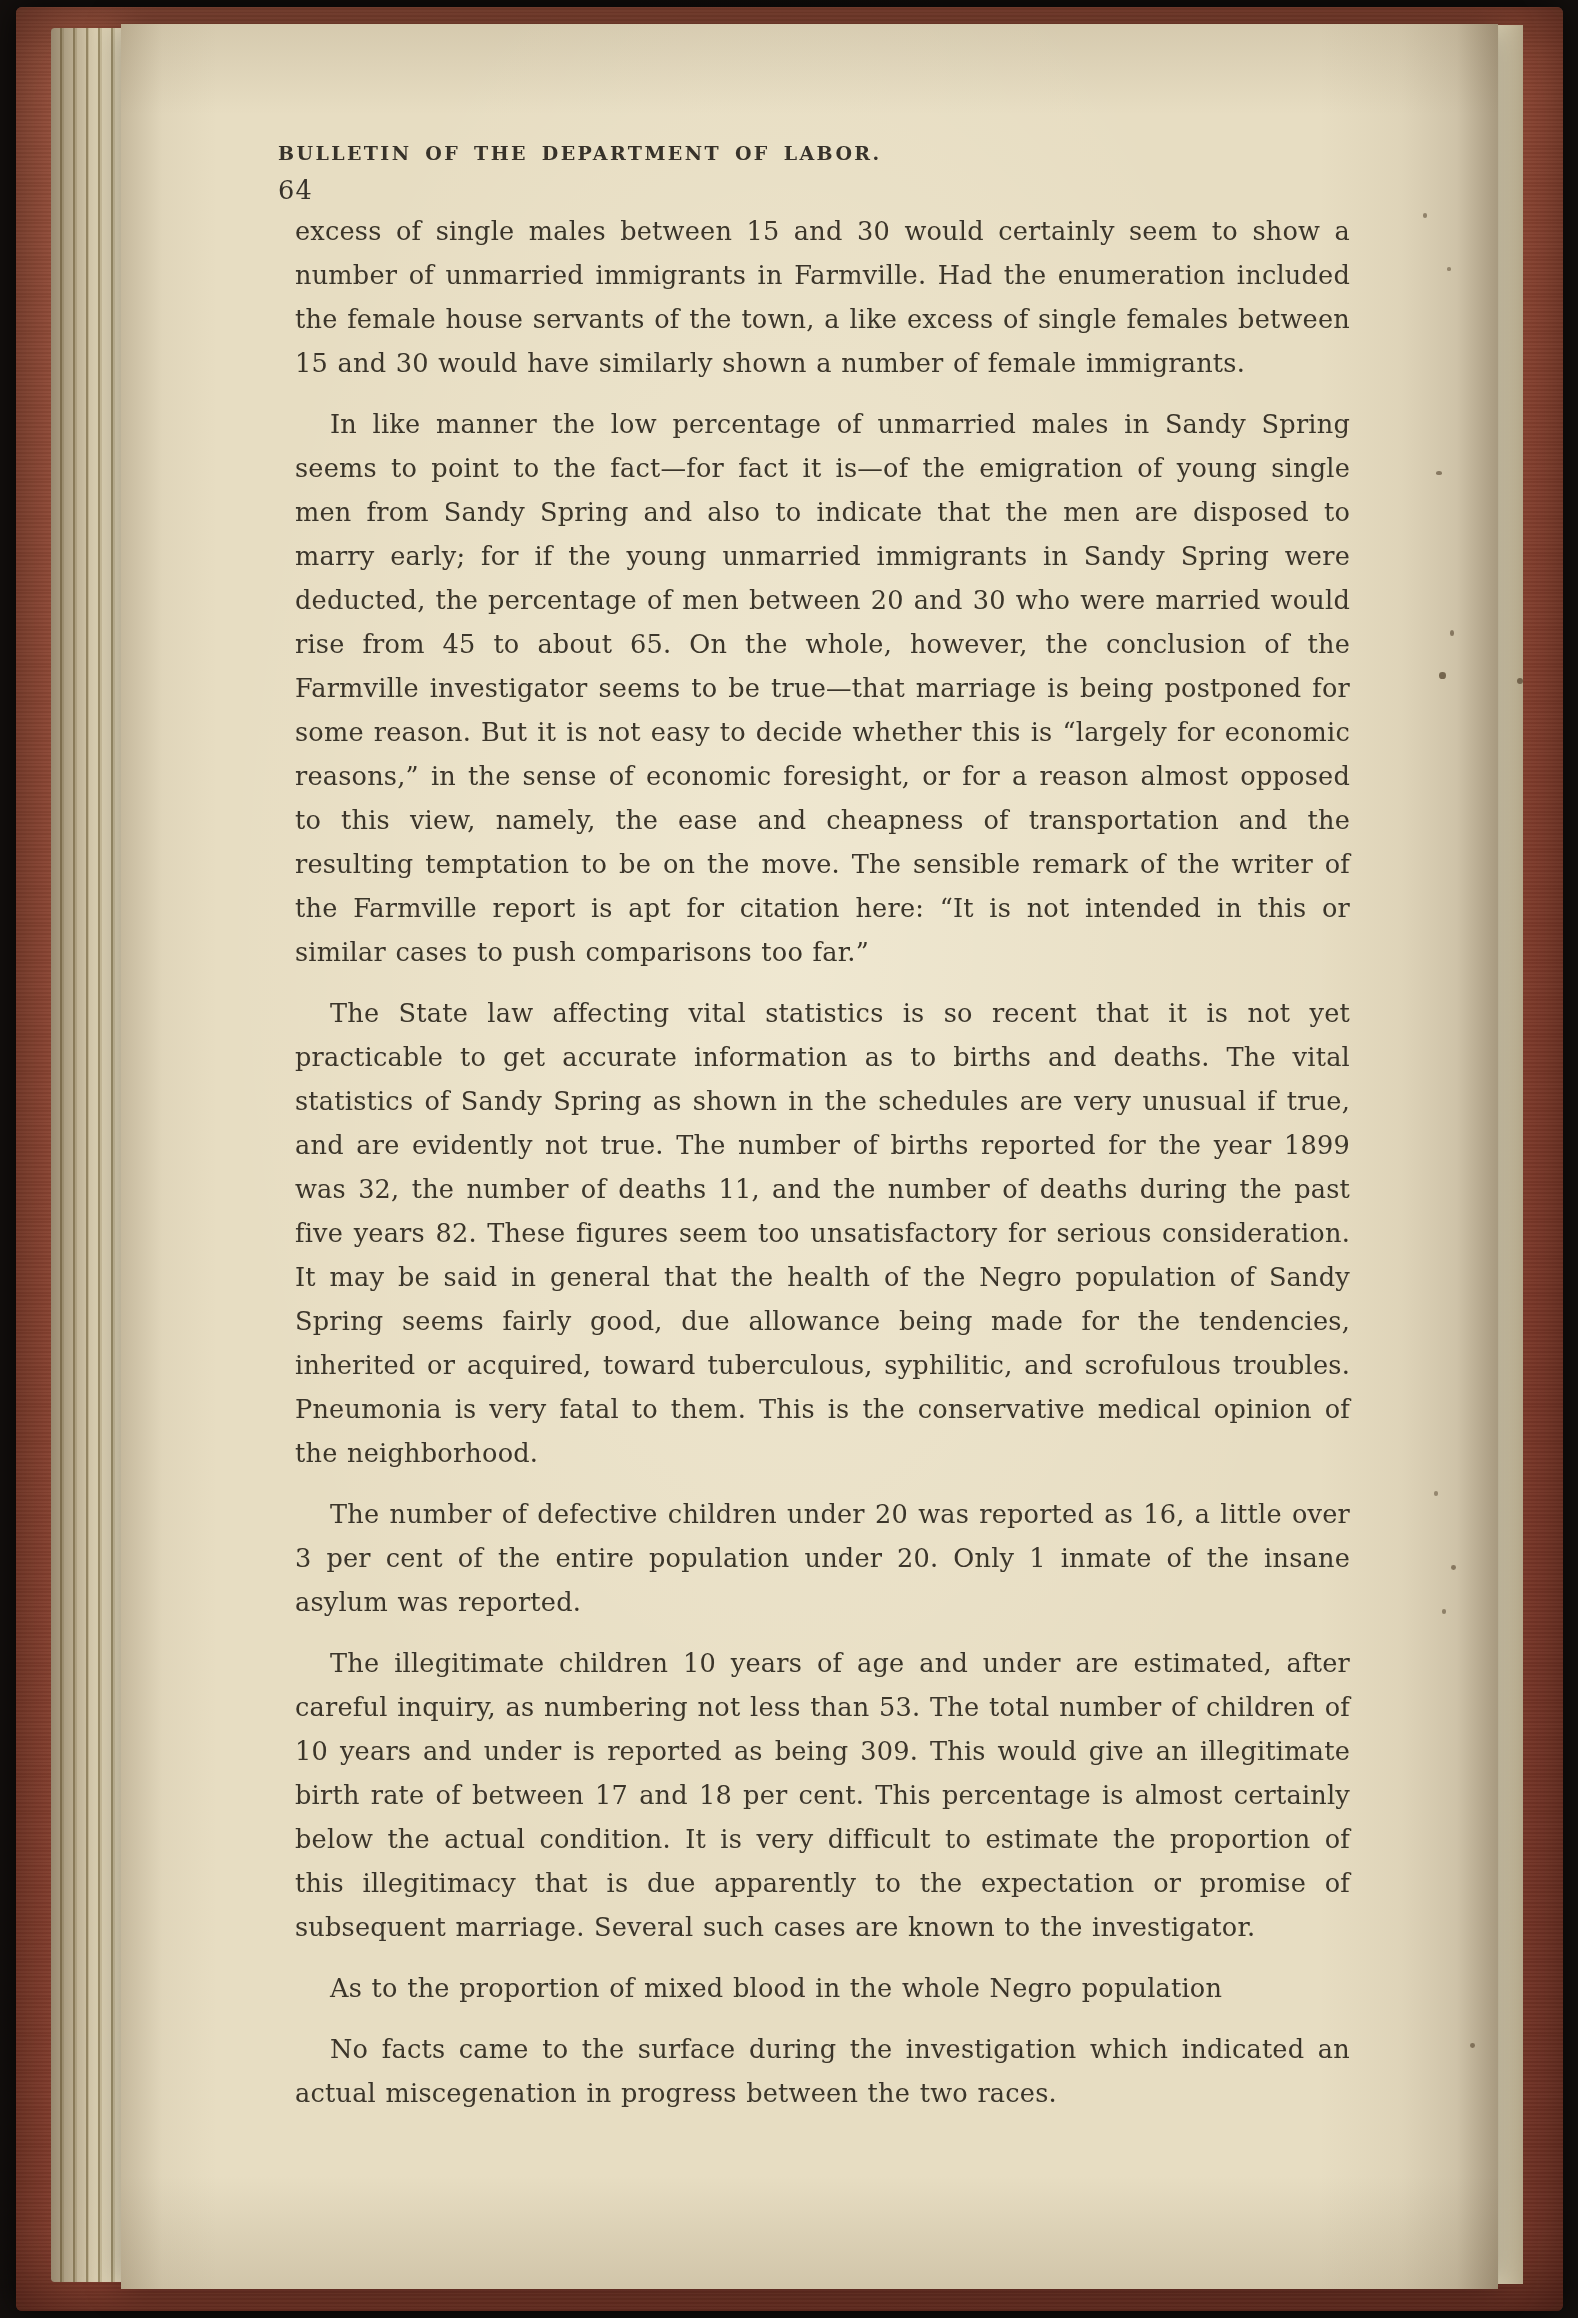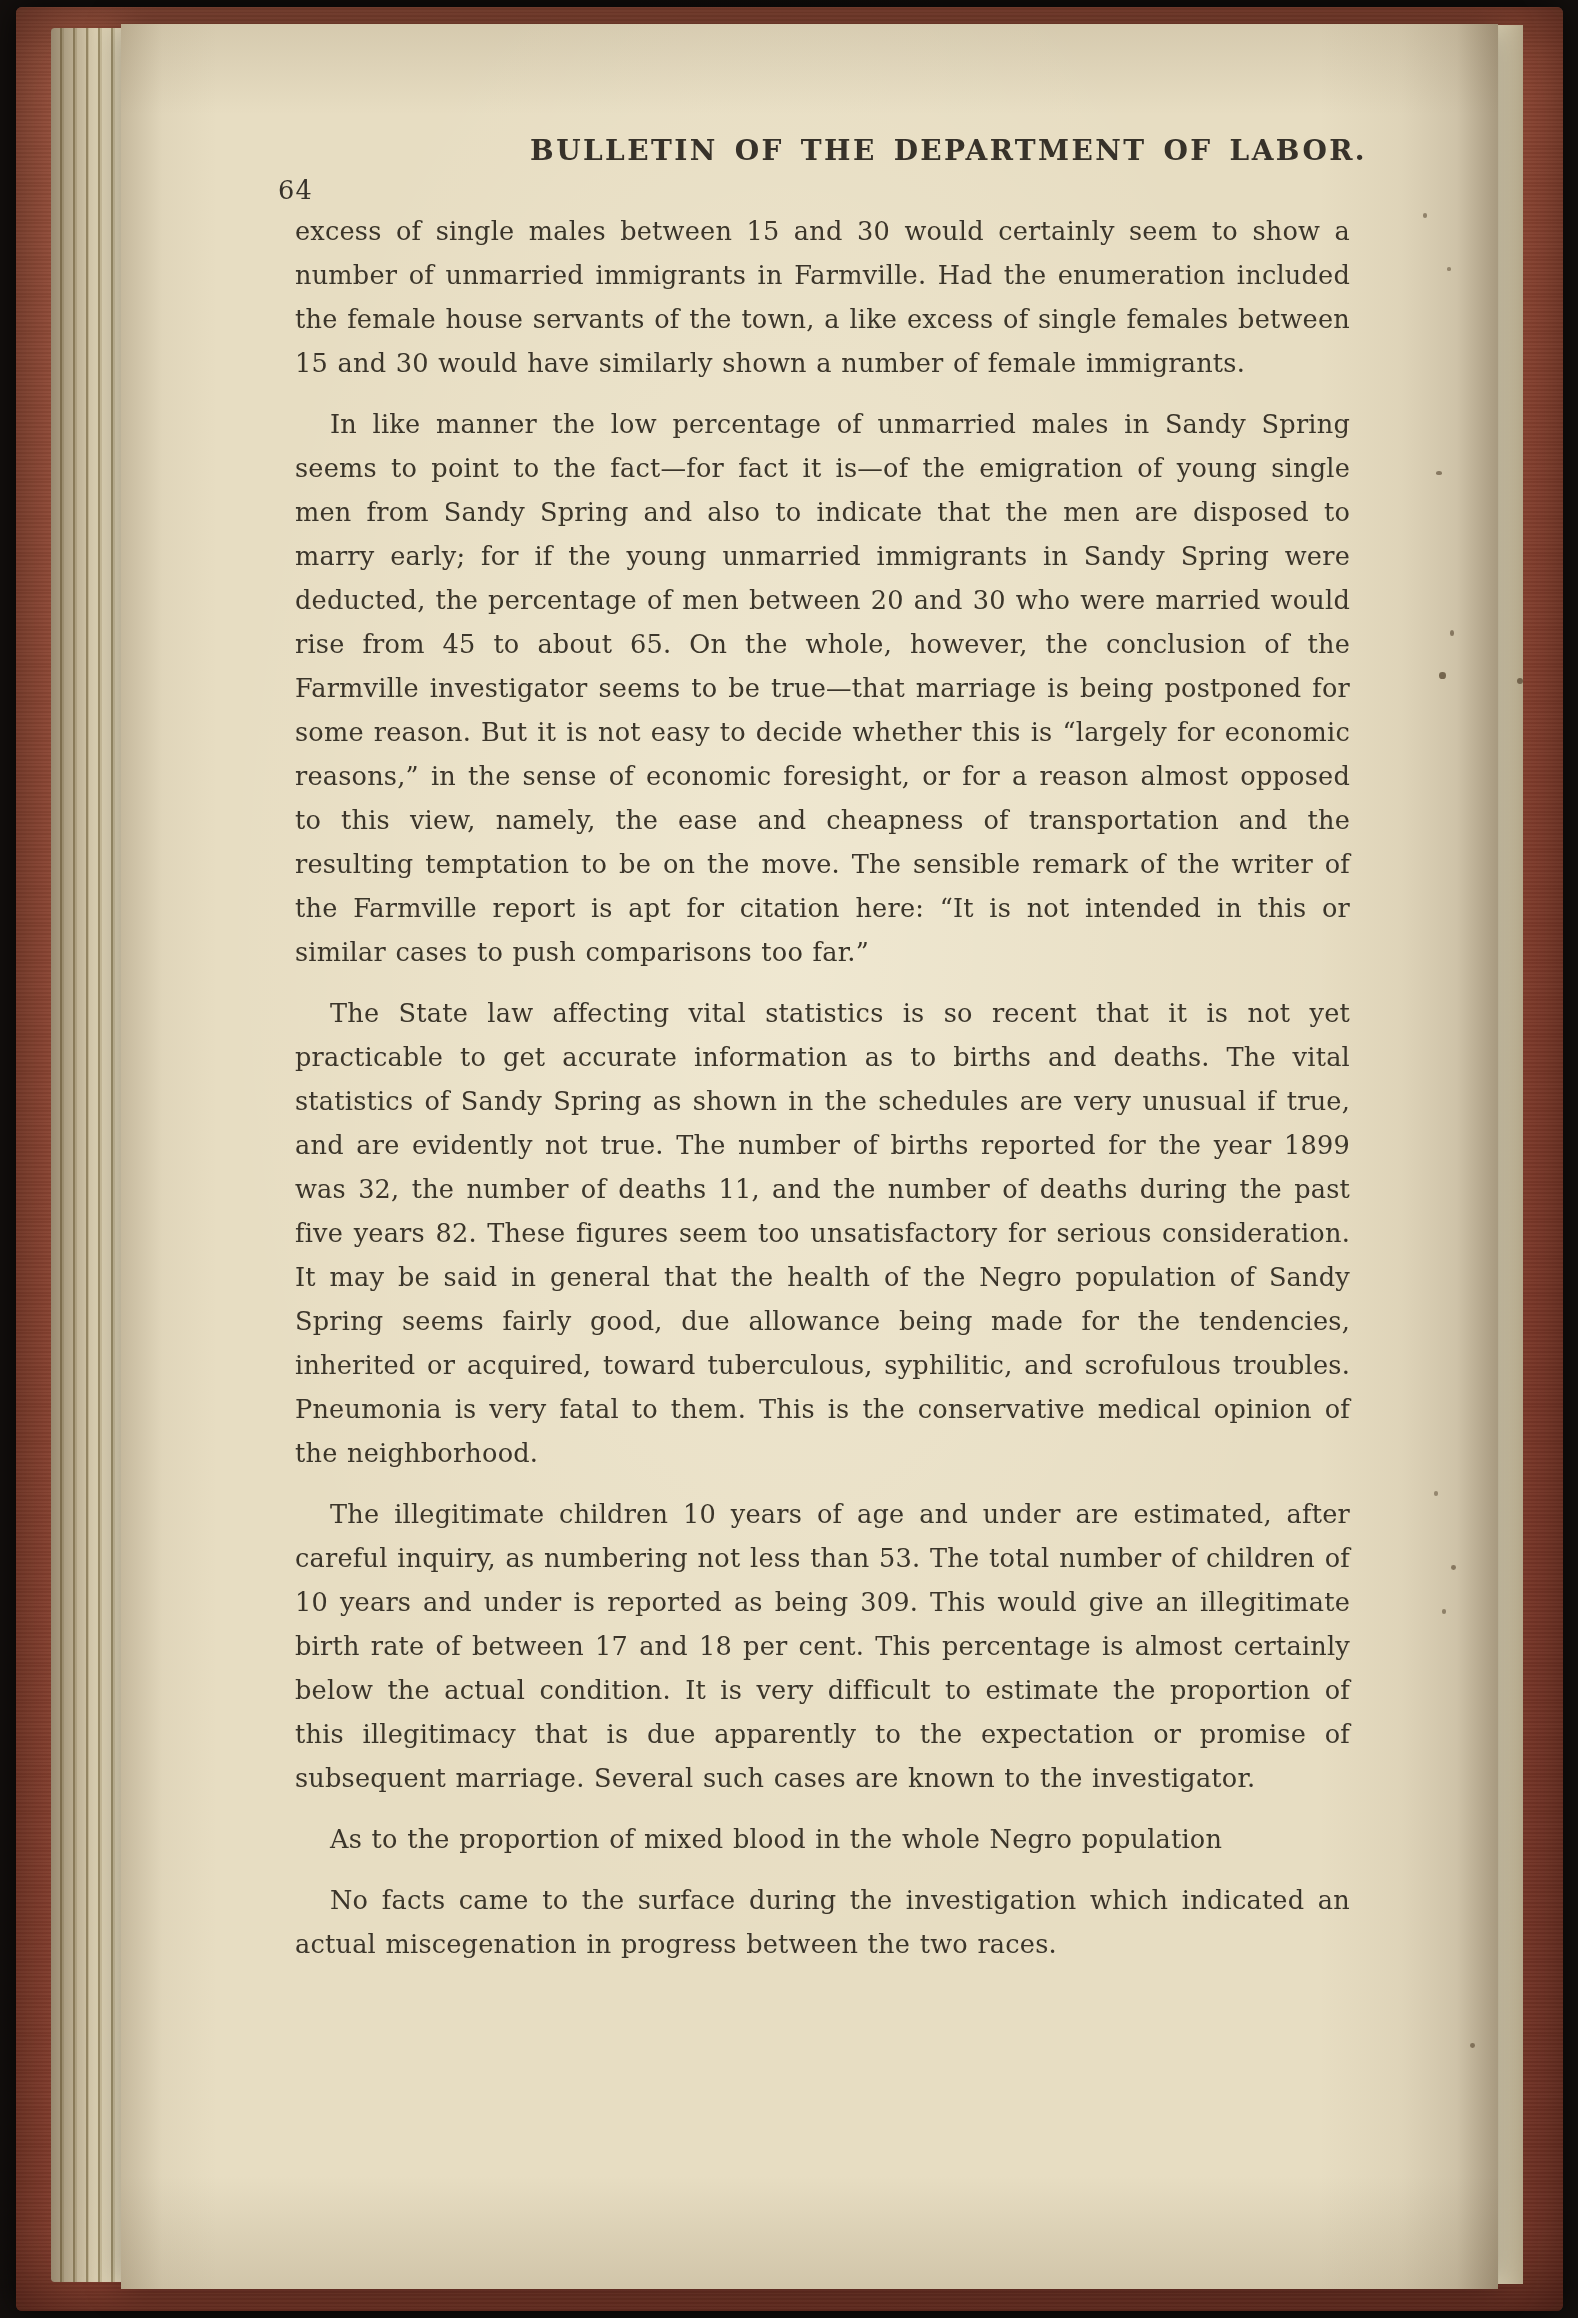--- a/index.html
+++ b/index.html
@@ -88,25 +88,26 @@
   }
   .page-number {
     position: absolute;
     left: 0;
     top: 151px;
     font-size: 25.6px;
     letter-spacing: 1.2px;
   }
   .running-title {
     display: block;
-    text-align: right;
-    font-size: 28px;
+    text-align: left;
+    font-size: 19px;
     font-weight: 600;
     letter-spacing: 2.4px;
     word-spacing: 4.9px;
+    margin-top: 8px;
   }
   
   .page-body {
     margin: 32px 131px 0 157px;
     color: #3b352a;
     font-size: 25.6px;
     line-height: 44px;
     text-align: justify;
     letter-spacing: 0.2px;
     word-spacing: 1.2px;
@@ -148,20 +149,21 @@
 
       <div class="page-header">
         <span class="page-number">64</span>
         <span class="running-title">BULLETIN OF THE DEPARTMENT OF LABOR.</span>
       </div>
 
       <div class="page-body">
         <p class="no-indent">excess of single males between 15 and 30 would certainly seem to show a number of unmarried immigrants in Farmville. Had the enumeration included the female house servants of the town, a like excess of single females between 15 and 30 would have similarly shown a number of female immigrants.</p>
         <p>In like manner the low percentage of unmarried males in Sandy Spring seems to point to the fact—for fact it is—of the emigration of young single men from Sandy Spring and also to indicate that the men are disposed to marry early; for if the young unmarried immigrants in Sandy Spring were deducted, the percentage of men between 20 and 30 who were married would rise from 45 to about 65. On the whole, however, the conclusion of the Farmville investigator seems to be true—that marriage is being postponed for some reason. But it is not easy to decide whether this is “largely for economic reasons,” in the sense of economic foresight, or for a reason almost opposed to this view, namely, the ease and cheapness of transportation and the resulting temptation to be on the move. The sensible remark of the writer of the Farmville report is apt for citation here: “It is not intended in this or similar cases to push comparisons too far.”</p>
         <p>The State law affecting vital statistics is so recent that it is not yet practicable to get accurate information as to births and deaths. The vital statistics of Sandy Spring as shown in the schedules are very unusual if true, and are evidently not true. The number of births reported for the year 1899 was 32, the number of deaths 11, and the number of deaths during the past five years 82. These figures seem too unsatisfactory for serious consideration. It may be said in general that the health of the Negro population of Sandy Spring seems fairly good, due allowance being made for the tendencies, inherited or acquired, toward tuberculous, syphilitic, and scrofulous troubles. Pneumonia is very fatal to them. This is the conservative medical opinion of the neighborhood.</p>
+        <p>The number of defective children under 20 was reported as 16, a little over 3 per cent of the entire population under 20. Only 1 inmate of the insane asylum was reported.</p>
         <p>The illegitimate children 10 years of age and under are estimated, after careful inquiry, as numbering not less than 53. The total number of children of 10 years and under is reported as being 309. This would give an illegitimate birth rate of between 17 and 18 per cent. This percentage is almost certainly below the actual condition. It is very difficult to estimate the proportion of this illegitimacy that is due apparently to the expectation or promise of subsequent marriage. Several such cases are known to the investigator.</p>
         <p>As to the proportion of mixed blood in the whole Negro population</p>
         <p>No facts came to the surface during the investigation which indicated an actual miscegenation in progress between the two races.</p>
       </div>
 
     </div>
 
     <div class="speck s1"></div>
     <div class="speck s2"></div>
     <div class="speck s3"></div>

